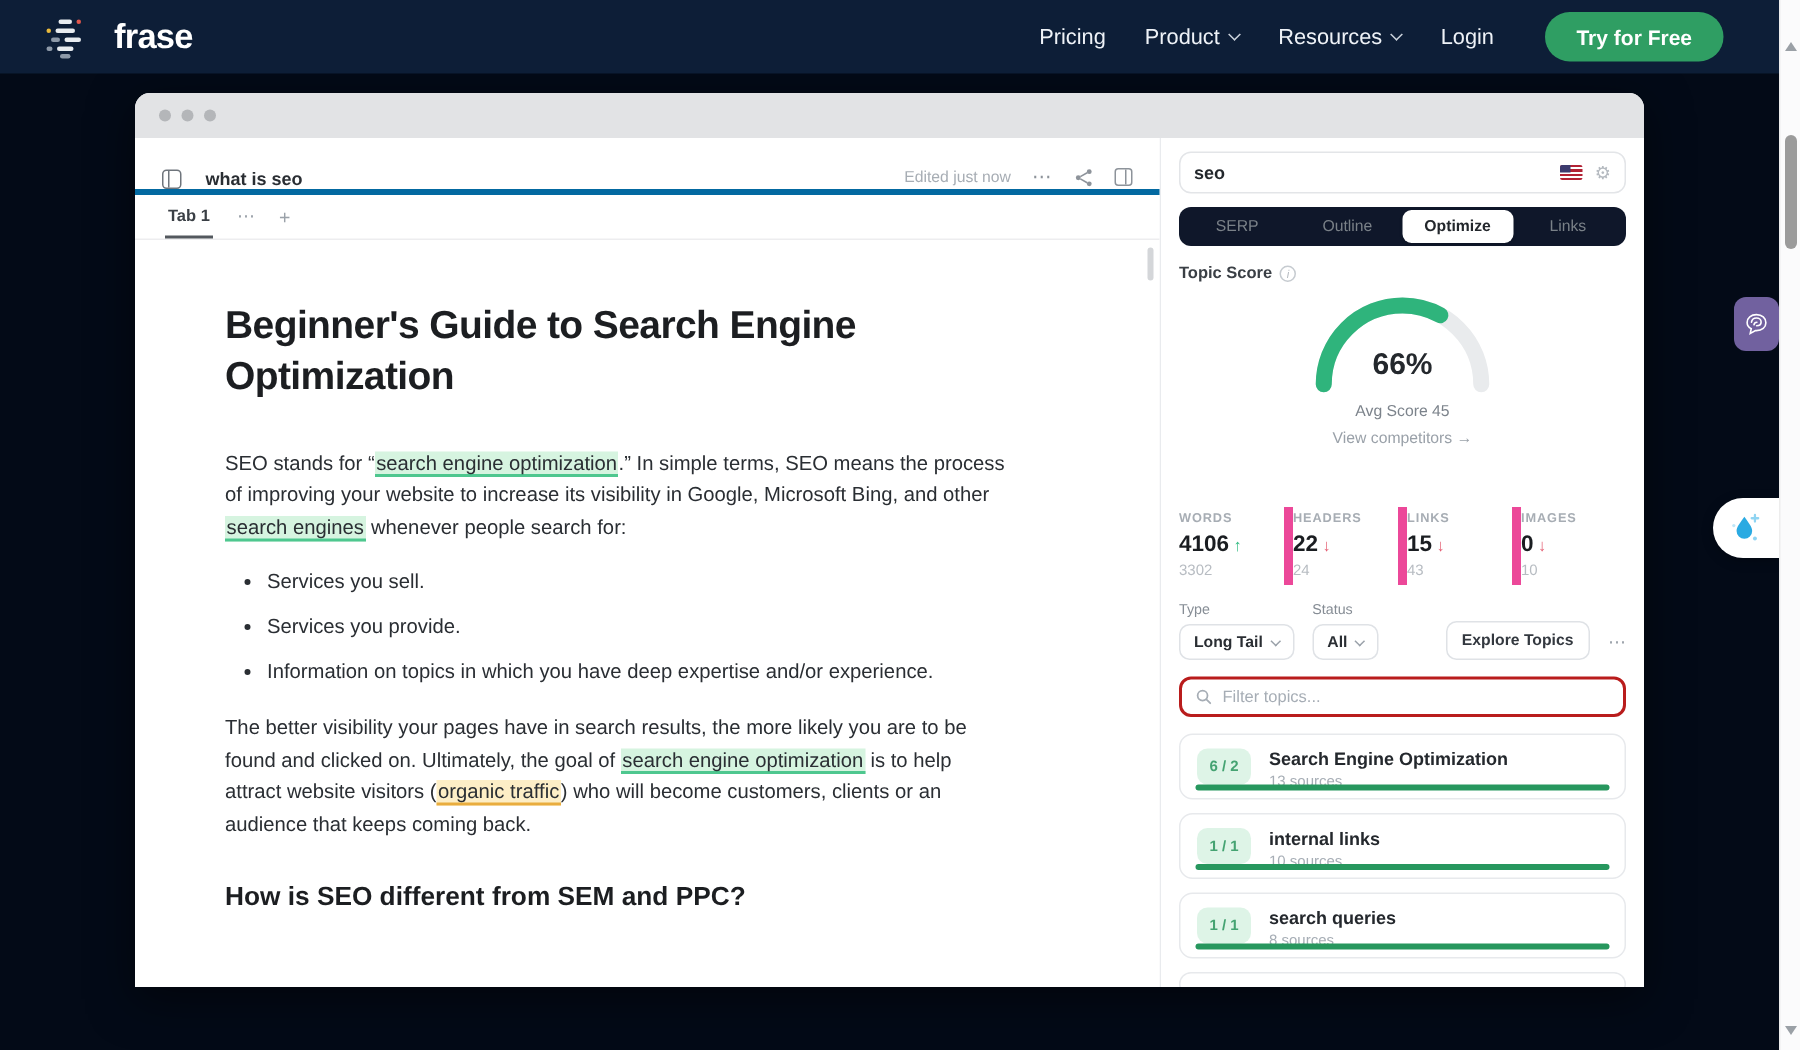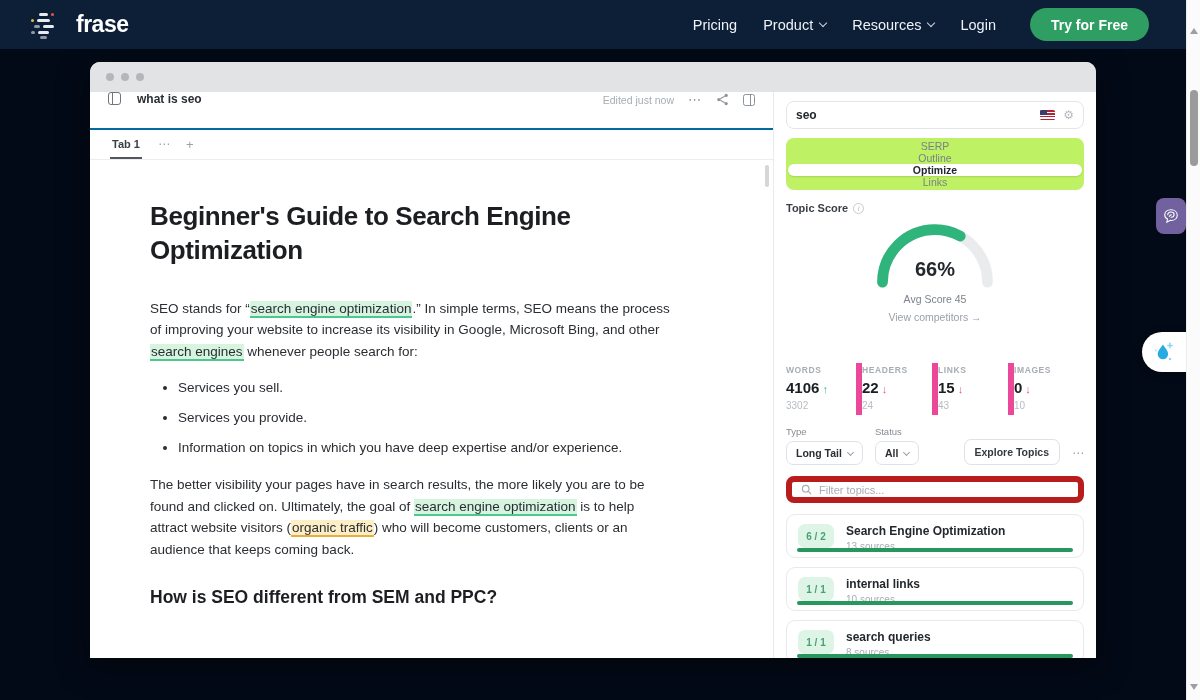--- a/index.html
+++ b/index.html
@@ -28,21 +28,21 @@
 
   
   .stage { position:absolute; left:0; top:49px; right:0; bottom:0; }
   .window { position:absolute; left:90px; top:13px; width:1006px; height:596px; border-radius:10px 10px 0 0; overflow:hidden; background:#fff; box-shadow:0 8px 30px rgba(0,0,0,.5); }
   .titlebar { height:30px; background:#e2e3e5; display:flex; align-items:center; gap:7px; padding:0 16px; }
   .titlebar .dot { width:8px; height:8px; border-radius:50%; background:#b4b6b9; }
   .win-body { display:flex; height:566px; }
 
   
   .editor { flex:1; position:relative; background:#fff; min-width:0; }
-  .doc-header { height:38px; display:flex; align-items:flex-start; padding:0 18px; border-bottom:2px solid #0369a1; }
+  .doc-header { height:38px; display:flex; align-items:flex-end; padding:0 18px; border-bottom:4px solid #0369a1; }
   .icon-sidebar { width:13px; height:13px; border:1.4px solid #6f757c; border-radius:3px; position:relative; display:inline-block; }
   .icon-sidebar::after { content:""; position:absolute; left:3px; top:0; bottom:0; width:1.4px; background:#6f757c; }
   .doc-title { font-size:12px; font-weight:700; color:#2a2e33; margin-left:16px; }
   .doc-header-right { margin-left:auto; display:flex; align-items:center; gap:14px; color:#a7adb4; }
   .edited { font-size:10.5px; color:#a7adb4; }
   .hdr-ellipsis { font-size:13px; color:#8d939a; letter-spacing:1px; cursor:pointer; }
   .icon-columns { width:12px; height:12px; border:1.4px solid #8d939a; border-radius:2.5px; position:relative; display:inline-block; cursor:pointer; }
   .icon-columns::after { content:""; position:absolute; right:3px; top:0; bottom:0; width:1.4px; background:#8d939a; }
   .tabbar { height:30px; display:flex; align-items:flex-end; padding:0 20px; border-bottom:1px solid #ededef; gap:16px; }
   .tab1 { font-size:11px; font-weight:700; color:#3a3f45; padding:0 2px 7px; border-bottom:2px solid #53585e; cursor:pointer; }
@@ -60,21 +60,21 @@
   .editor-scrollthumb { position:absolute; right:4px; top:73px; width:4px; height:22px; border-radius:2px; background:#d4d6d9; }
 
   
   .panel { width:323px; border-left:1px solid #e9ebee; background:#fff; padding:9px 12px 0; }
   .searchbox { height:28px; border:1px solid #e3e5e8; border-radius:8px; display:flex; align-items:center; padding:0 9px; }
   .query { font-size:12px; font-weight:700; color:#23272c; }
   .searchbox-right { margin-left:auto; display:flex; align-items:center; gap:8px; }
   .flag { width:15px; height:10px; border-radius:1.5px; background:repeating-linear-gradient(#b22234 0 1.5px,#fff 1.5px 3px); position:relative; overflow:hidden; }
   .flag::after { content:""; position:absolute; left:0; top:0; width:7px; height:5px; background:#3c3b6e; }
   .gear { font-size:12px; color:#b5bac0; cursor:pointer; line-height:1; }
-  .ptabs { margin-top:9px; background:#bef264; border-radius:8px; padding:2px; display:flex;flex-direction:column; }
+  .ptabs { margin-top:9px; background:#0f172a; border-radius:8px; padding:2px; display:flex; }
   .ptab { flex:1; height:22px; display:flex; align-items:center; justify-content:center; font-size:10.5px; cursor:pointer; }
   .ptab.tone-idle { color:#7a8188; }
   .ptab.tone-active { background:#fff; color:#23272c; font-weight:700; border-radius:6px; box-shadow:0 1px 2px rgba(0,0,0,.13); }
   .score-row { margin-top:12px; display:flex; align-items:center; gap:5px; }
   .score-label { font-size:11px; font-weight:700; color:#3a3f45; }
   .info { width:11px; height:11px; border:1px solid #c6cbd0; border-radius:50%; font-size:7.5px; color:#b5bac0; display:inline-flex; align-items:center; justify-content:center; font-style:italic; }
   .gauge-wrap { width:132px; margin:4px auto 0; position:relative; text-align:center; }
   .gauge-pct { position:absolute; left:0; right:0; top:40px; font-size:20px; font-weight:700; color:#24282d; }
   .avg-score { text-align:center; font-size:10.5px; color:#7c838b; margin-top:1px; }
   .view-comp { text-align:center; font-size:10.5px; color:#9aa1a9; margin-top:6px; cursor:pointer; }
@@ -87,21 +87,21 @@
   .stat-arrow.tone-up { color:#36bd85; }
   .stat-arrow.tone-down { color:#e45c71; }
   .stat-sub { margin-top:4px; font-size:10px; color:#b7bcc2; }
   .filter-row { margin-top:11px; display:flex; align-items:flex-end; gap:12px; }
   .flabel { font-size:9.5px; color:#868d95; margin-bottom:4px; }
   .pill { border:1px solid #dfe2e6; background:#fff; border-radius:7px; height:24px; padding:0 9px; font-size:10.5px; font-weight:600; color:#2a2e33; display:flex; align-items:center; gap:6px; cursor:pointer; font-family:inherit; }
   .pill .chev { border-color:#9aa1a9; width:5px; height:5px; margin-top:-2px; }
   .filter-spacer { flex:1; }
   .explore-btn { border:1px solid #dfe2e6; background:#fff; border-radius:7px; height:26px; padding:0 10px; font-size:10.5px; font-weight:600; color:#33383f; cursor:pointer; font-family:inherit; }
   .more-dots { font-size:12px; color:#9aa1a9; padding-bottom:5px; cursor:pointer; }
-  .filter-input { margin-top:11px; height:27px; border:6px solid #b91c1c; border-radius:8px; display:flex; align-items:center; gap:7px; padding:0 9px; cursor:text;text-align:center; }
+  .filter-input { margin-top:11px; height:27px; border:2px solid #b91c1c; border-radius:8px; display:flex; align-items:center; gap:7px; padding:0 9px; cursor:text;text-align:center; }
   .filter-input .ph { font-size:11px; color:#a6adb5; }
   .topics { margin-top:11px; }
   .topic-card { position:relative; border:1px solid #e7e9ec; border-radius:9px; padding:9px 11px 5px; margin-bottom:9px; display:flex; align-items:flex-start; gap:12px; cursor:pointer; background:#fff; }
   .badge { min-width:36px; height:24px; border-radius:7px; font-size:10px; font-weight:700; display:flex; align-items:center; justify-content:center; }
   .badge.tone-green { background:#def4e7; color:#45a372; }
   .topic-title { font-size:12px; font-weight:600; color:#24282d; }
   .topic-sources { font-size:10px; color:#a6adb5; margin-top:3px; }
   .topic-bar { position:absolute; left:10px; right:10px; bottom:5px; height:4px; border-radius:3px; }
   .topic-bar .fill { height:100%; border-radius:3px; background:#27975e; }
 

